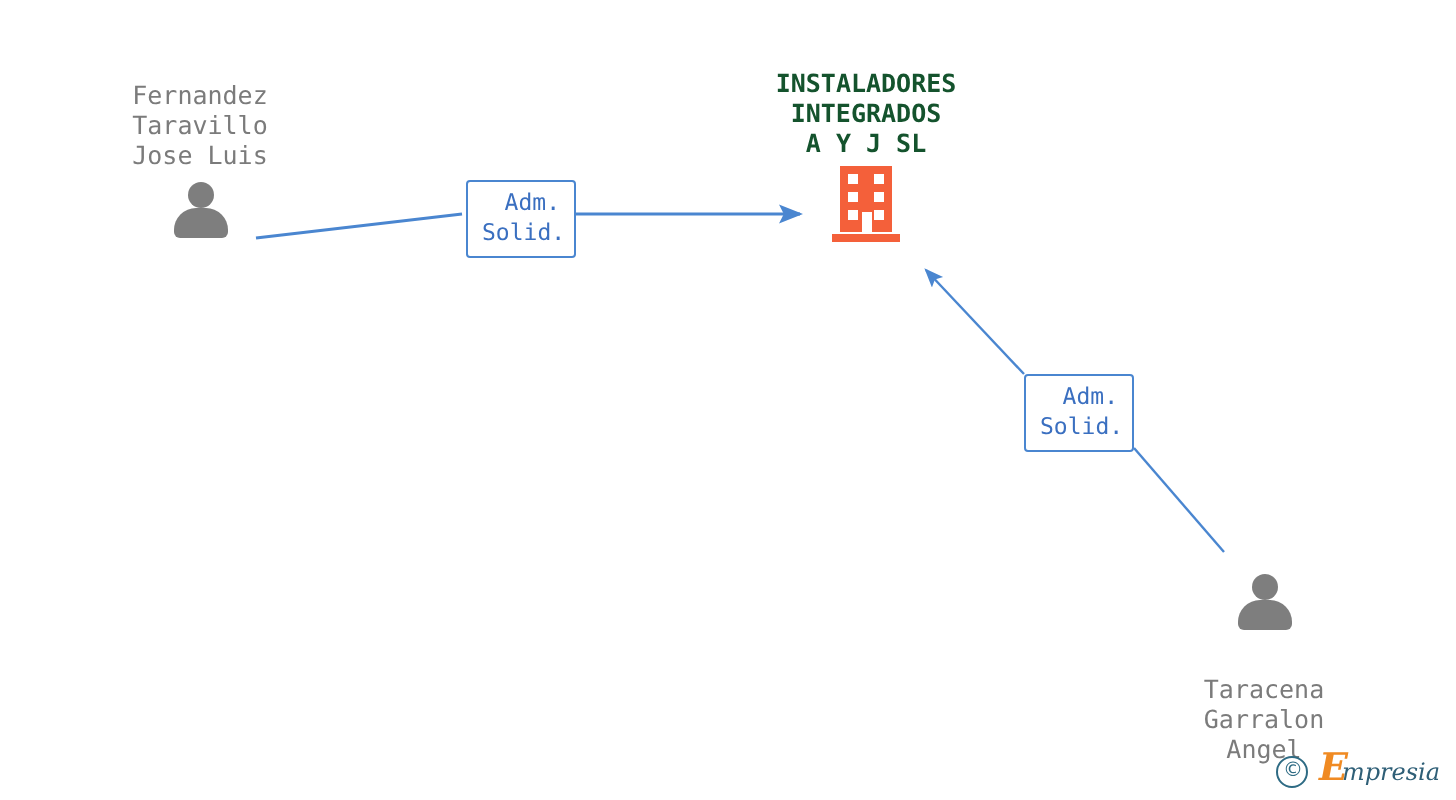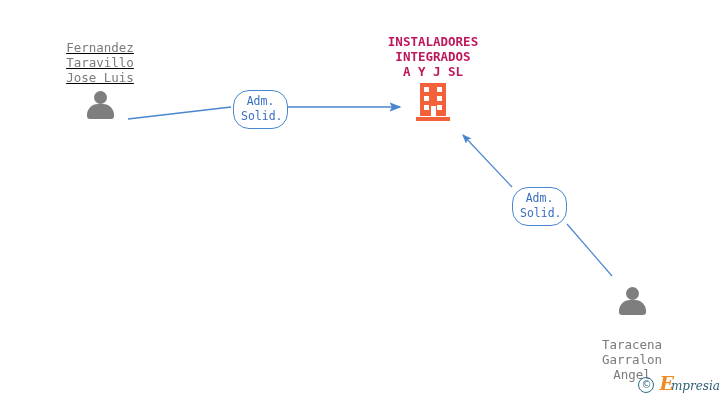--- a/index.html
+++ b/index.html
@@ -64,21 +64,21 @@
     border-radius: 11px 11px 3px 3px;
   }
 
   
   .company-node {
     position: absolute;
     width: 190px;
     text-align: center;
   }
   .company-label {
-    color: #be185d;
+    color: #14532d;
     font-family: "DejaVu Sans Mono", monospace;
     font-size: 12.5px;
     line-height: 15px;
     font-weight: bold;
     white-space: pre-line;
   }
   .building-icon {
     position: relative;
     width: 34px;
     height: 38px;
@@ -113,26 +113,26 @@
     width: 5px;
     height: 10px;
     background: #ffffff;
   }
 
   
   .edge-label {
     position: absolute;
     background: #ffffff;
     border: 1.4px solid #4a86d0;
-    border-radius: 16px;
+    border-radius: 2px;
     color: #3a6fc0;
     font-family: "DejaVu Sans Mono", monospace;
     font-size: 11.5px;
     line-height: 15px;
-    text-align: center;
+    text-align: right;
     padding: 3px 7px 4px;
     white-space: pre-line;
     box-sizing: border-box;
   }
 
   
   .watermark {
     position: absolute;
     right: 8px;
     bottom: 4px;
@@ -181,21 +181,21 @@
       </marker>
     </defs>
 
     <path d="M128,119 L231,107" stroke="#4a86d0" stroke-width="1.5" fill="none"></path>
     <path d="M288,107 L400,107" stroke="#4a86d0" stroke-width="1.5" fill="none" marker-end="url(#arrowBlue)"></path>
 
     <path d="M612,276 L567,224" stroke="#4a86d0" stroke-width="1.2" fill="none"></path>
     <path d="M512,187 L463,135" stroke="#4a86d0" stroke-width="1.2" fill="none" marker-end="url(#arrowBlue)"></path>
   </svg>
 
-  <div class="person-node" style="left:25px; top:40px;text-decoration:underline;">
+  <div class="person-node" style="left:25px; top:40px;">
     <div class="person-label">Fernandez
 Taravillo
 Jose Luis</div>
     <div class="person-icon" style="margin-top:6px;">
       <div class="head"></div>
       <div class="body"></div>
     </div>
   </div>
 
   <div class="company-node" style="left:338px; top:34px;">

